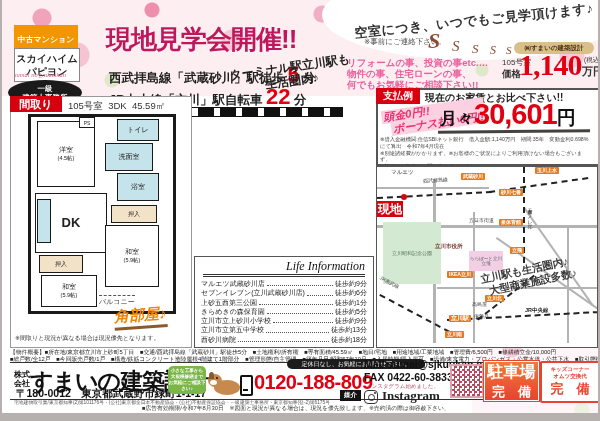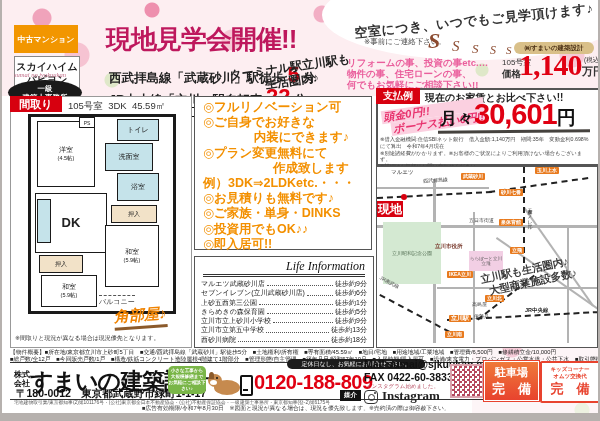--- a/index.html
+++ b/index.html
@@ -39,21 +39,21 @@
 <div class="stage">
 <div class="flyer">
 
   <div class="abs sakura" style="left:0;top:0;width:596px;height:96px"></div>
   <div class="abs" style="left:320px;top:-30px;width:300px;height:90px;background:#fff;border-radius:50%"></div>
   <div class="abs sakura" style="left:470px;top:330px;width:126px;height:83px;opacity:.55"></div>
 
   <div class="abs" style="left:12px;top:25px;width:64px;height:28px;background:#f29600;color:#fff;font-size:8px;font-weight:bold;display:flex;align-items:center;justify-content:center">
         <span>中古マンション</span>
       </div>
-  <div class="abs" style="left:12px;top:56px;width:64px;height:32px;background:#fff;border:1px solid #888;display:flex;flex-direction:column;align-items:center;justify-content:center;font-weight:bold;font-size:10px;color:#222;line-height:13px">
+  <div class="abs" style="left:12px;top:48px;width:64px;height:32px;background:#fff;border:1px solid #888;display:flex;flex-direction:column;align-items:center;justify-content:center;font-weight:bold;font-size:10px;color:#222;line-height:13px">
     <span>スカイハイム</span>
     <span>パピヨン</span>
   </div>
   <div class="abs" style="left:12px;top:71px;font-size:6.5px;font-style:italic;color:#c06a85;font-family:'Liberation Serif',serif">sumai no jyukuukan</div>
   <div class="abs" style="left:6px;top:80px;width:74px;height:25px;background:#1a1a1a;border-radius:50%;color:#fff;display:flex;flex-direction:column;align-items:center;justify-content:center;font-size:7.5px;line-height:9px;font-weight:bold">
     <span>一級</span>
     <span>建築士事務所</span>
   </div>
 
   <div class="abs nw" style="left:104px;top:22px;font-size:26px;font-weight:bold;color:#be185d;letter-spacing:-1px">現地見学会開催!!</div>
@@ -140,32 +140,20 @@
     <div class="plan-room" style="left:10px;top:158px;width:54px;height:30px">
       <span>和室</span>
       <span style="font-size:5.5px">(5.9帖)</span>
     </div>
     <div class="abs nw" style="left:68px;top:178px;font-size:7px;color:#333;border-top:1px dashed #555;padding-top:1px">バルコニー</div>
   </div>
 
   <div class="abs nw" style="left:112px;top:306px;transform:rotate(-4deg);font-size:15px;font-weight:bold;font-style:italic;color:#f08300;border-bottom:3px solid #8b5a2b;padding-bottom:1px">角部屋♪</div>
   <div class="abs nw" style="left:13px;top:334px;font-size:6px;color:#333">※間取りと現況が異なる場合は現況優先となります。</div>
 
-  <div class="abs box" style="left:192px;top:96px;width:178px;height:154px;border-color:#555;padding:3px 8px;box-sizing:border-box">
-    <div class="fl">◎フルリノベーション可</div>
-    <div class="fl">◎ご自身でお好きな</div>
-    <div class="fl cont">内装にできます♪</div>
-    <div class="fl">◎プラン変更無料にて</div>
-    <div class="fl cont">作成致します</div>
-    <div class="fl">例）3DK⇒2LDKetc.・・・</div>
-    <div class="fl">◎お見積りも無料です♪</div>
-    <div class="fl">◎ご家族・単身・DINKS</div>
-    <div class="fl">◎投資用でもOK♪♪</div>
-    <div class="fl">◎即入居可!!</div>
-  </div>
 
   <div class="abs box" style="left:192px;top:256px;width:178px;height:90px;border-color:#555">
     <div style="text-align:right;font-family:'Liberation Serif',serif;font-style:italic;font-size:12px;color:#111;border-bottom:3px double #333;margin:2px 8px 2px 8px">Life Information</div>
     <div class="life-row">
           <span>マルエツ武蔵砂川店</span>
           <span class="leader"></span>
           <span>徒歩約9分</span>
         </div>
     <div class="life-row">
           <span>セブンイレブン(立川武蔵砂川店)</span>
@@ -320,21 +308,21 @@
   <div class="abs nw" style="left:364px;top:383px;font-size:5.5px;color:#b5485d">インスタグラム始めました。</div>
   <div class="abs" style="left:362px;top:390px;width:12px;height:12px;border:1.5px solid #333;border-radius:4px">
     <div class="abs" style="left:3px;top:3px;width:5px;height:5px;border:1.5px solid #333;border-radius:50%"></div>
     <div class="abs" style="left:9px;top:1px;width:2px;height:2px;background:#333;border-radius:50%"></div>
   </div>
   <div class="abs nw" style="left:380px;top:388px;font-size:13px;font-family:'Liberation Serif',serif;color:#222;font-weight:bold">Instagram</div>
 
   <div class="abs" style="left:448px;top:364px;width:30px;height:30px;border:2px solid #d9a3ad;background:repeating-conic-gradient(#b5485d 0 25%,#fff 0 50%) 0 0/5px 5px"></div>
 
   <div class="abs" style="left:482px;top:361px;width:53px;height:38px;background:linear-gradient(180deg,#ef7a3a,#e8432e);border:1px solid #fff;outline:1px solid #e8432e;color:#fff;display:flex;flex-direction:column;align-items:center;justify-content:center;font-weight:bold">
-    <span style="font-size:11px">駐車場</span>
+    <span style="font-size:16px">駐車場</span>
     <span style="font-size:13px">完　備</span>
   </div>
   <div class="abs" style="left:538px;top:361px;width:56px;height:38px;background:#fff;border:2px solid #e8432e;color:#e8432e;display:flex;flex-direction:column;align-items:center;justify-content:center;font-weight:bold;border-radius:2px">
     <span style="font-size:5.5px">キッズコーナー</span>
     <span style="font-size:5.5px">オムツ交換代</span>
     <span style="font-size:13px">完　備</span>
   </div>
 
   <div class="abs nw" style="left:140px;top:404px;font-size:5.8px;color:#333">■広告有効期限/令和7年8月30日　※図面と現況が異なる場合は、現況を優先致します。※売約済の際は御容赦下さい。</div>
 

